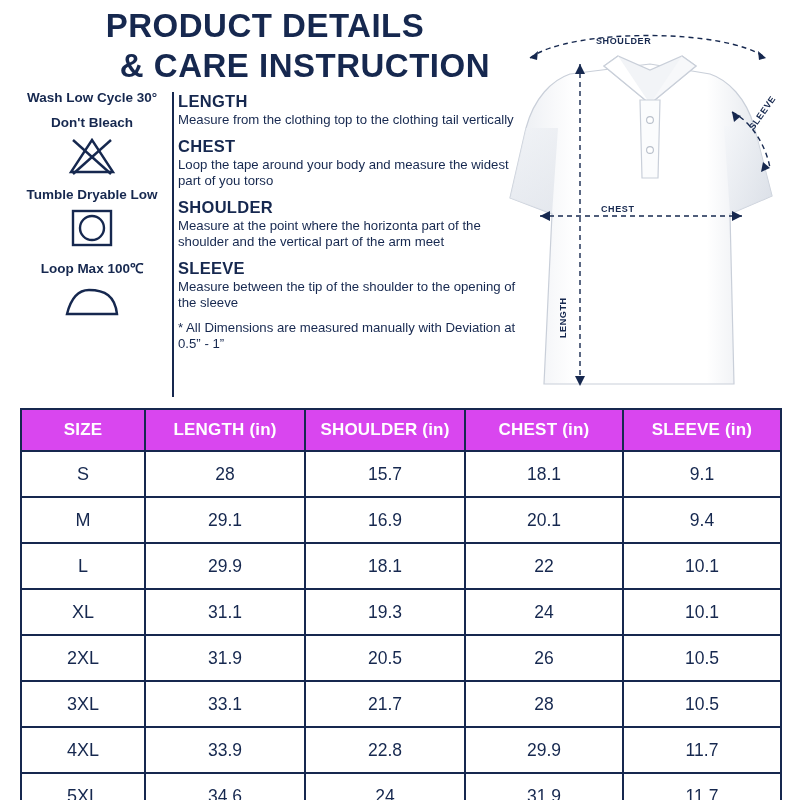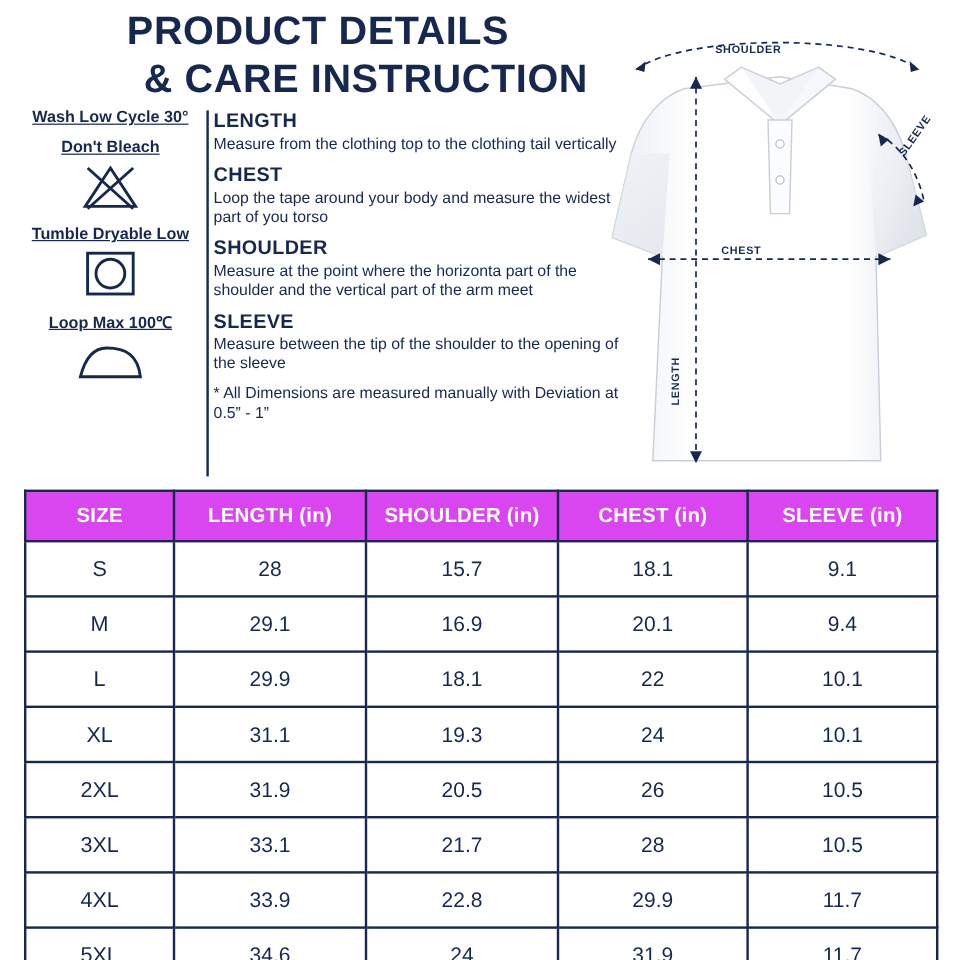--- a/index.html
+++ b/index.html
@@ -42,21 +42,20 @@
     top: 90px;
     width: 160px;
   }
   .care-item { text-align: center; margin-bottom: 10px; }
   .care-label {
     font-size: 13.5px;
     font-weight: bold;
     color: #16284f;
     margin-bottom: 3px;
     white-space: nowrap;
-    text-decoration: underline;
   }
   .care-glyph {
     height: 44px;
     display: flex;
     align-items: center;
     justify-content: center;
   }
 
   .divider-v {
     position: absolute;

